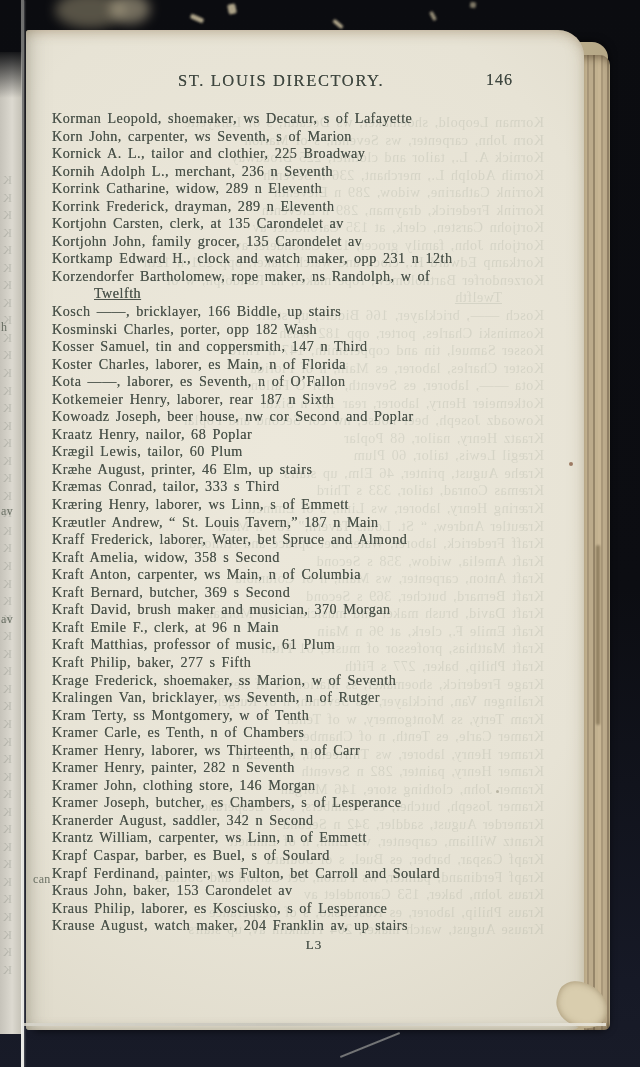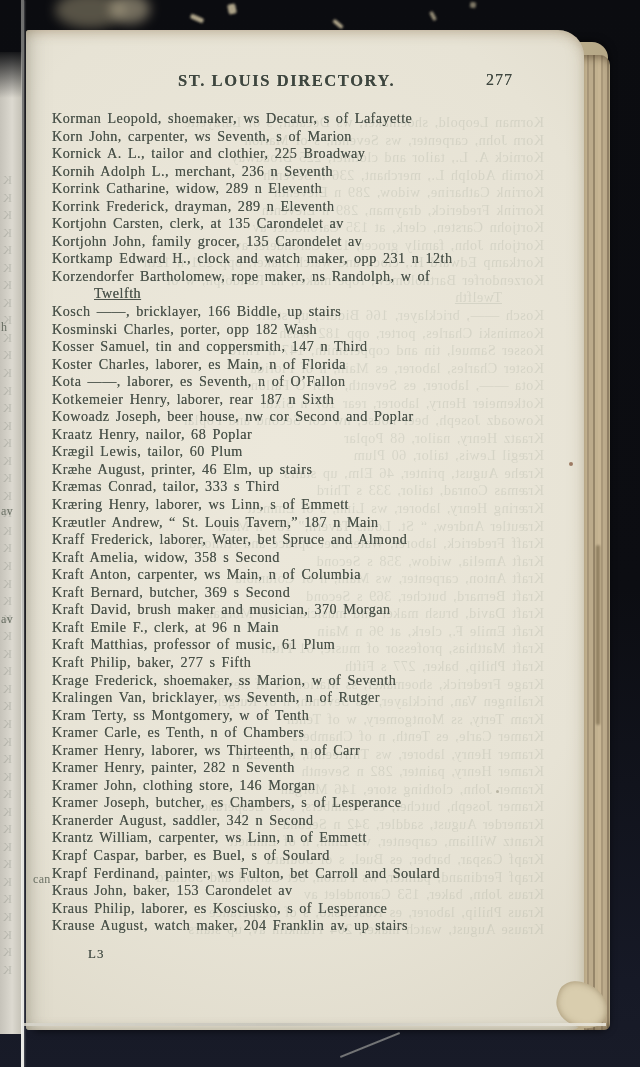--- a/index.html
+++ b/index.html
@@ -23,30 +23,30 @@
   
   .page{position:absolute;left:26px;top:30px;width:558px;height:1000px;
         background:radial-gradient(120% 85% at 45% 42%, #ece8db 0%, #e7e3d5 55%, #ded9c9 82%, #d0cbb9 100%);
         border-radius:3px 26px 14px 3px;
         box-shadow:inset 14px 0 22px -14px rgba(110,105,90,.55),
                    inset -10px 0 16px -10px rgba(140,122,90,.35),
                    inset 0 10px 14px -9px rgba(150,120,80,.45),
                    inset 0 -8px 12px -8px rgba(130,120,95,.4);}
 
   .header-title{position:absolute;left:152px;top:41px;font-size:16.5px;letter-spacing:1.6px;
-                color:#3e463f;white-space:nowrap;text-shadow:0 0 .5px rgba(60,70,60,.7);font-weight:bold;}
+                color:#3e463f;white-space:nowrap;text-shadow:0 0 .5px rgba(60,70,60,.7);}
   .header-pageno{position:absolute;left:460px;top:41px;font-size:16px;letter-spacing:1px;
                  color:#3e463f;text-shadow:0 0 .5px rgba(60,70,60,.7);}
 
   .entries{position:absolute;left:26px;top:80px;width:488px;
            font-size:14.2px;line-height:17.55px;letter-spacing:.45px;word-spacing:2.2px;
            color:#4a524a;text-shadow:0 0 .5px rgba(70,80,70,.75);}
   .entries .entry{white-space:nowrap;height:17.55px;}
   .entries .entry.indent{padding-left:42px;text-decoration:underline;}
-  .entries .sig-line{padding-left:36px;font-size:13px;letter-spacing:1px;margin-top:10px;}
+  .entries .sig-line{padding-left:36px;font-size:13px;letter-spacing:1px;margin-top:1px;text-align:center;}
 
   
   .entries.bleed{transform:scaleX(-1) translateX(-4px);opacity:.13;filter:blur(.6px);
                  color:#59695a;text-shadow:none;top:84px;}
 
   
   .left-strip{position:absolute;left:0;top:52px;width:22px;height:982px;
               background:linear-gradient(90deg,#c6c3ba 0%,#dcd9d0 55%,#c4c1b6 100%);}
   .left-strip::before{content:"";position:absolute;left:0;top:0;width:100%;height:46px;
               background:linear-gradient(180deg,rgba(12,13,16,.95),rgba(12,13,16,0));}
@@ -83,21 +83,21 @@
   <div class="debris" style="left:332px;top:22px;width:12px;height:4px;transform:rotate(40deg);"></div>
   <div class="debris" style="left:428px;top:14px;width:10px;height:4px;transform:rotate(62deg);opacity:.7;"></div>
   <div class="debris" style="left:470px;top:2px;width:6px;height:6px;transform:rotate(10deg);opacity:.6;"></div>
 
   <div class="page-behind"></div>
   <div class="fore-edge"></div>
   <div class="fore-stain"></div>
 
   <div class="page">
     <div class="header-title">ST. LOUIS DIRECTORY.</div>
-    <div class="header-pageno">277</div>
+    <div class="header-pageno">146</div>
 
     <div class="entries bleed" id="bleed-container" aria-hidden="true">
         <div class="entry">Korman Leopold, shoemaker, ws Decatur, s of Lafayette</div>
         <div class="entry">Korn John, carpenter, ws Seventh, s of Marion</div>
         <div class="entry">Kornick A. L., tailor and clothier, 225 Broadway</div>
         <div class="entry">Kornih Adolph L., merchant, 236 n Seventh</div>
         <div class="entry">Korrink Catharine, widow, 289 n Eleventh</div>
         <div class="entry">Korrink Frederick, drayman, 289 n Eleventh</div>
         <div class="entry">Kortjohn Carsten, clerk, at 135 Carondelet av</div>
         <div class="entry">Kortjohn John, family grocer, 135 Carondelet av</div>

